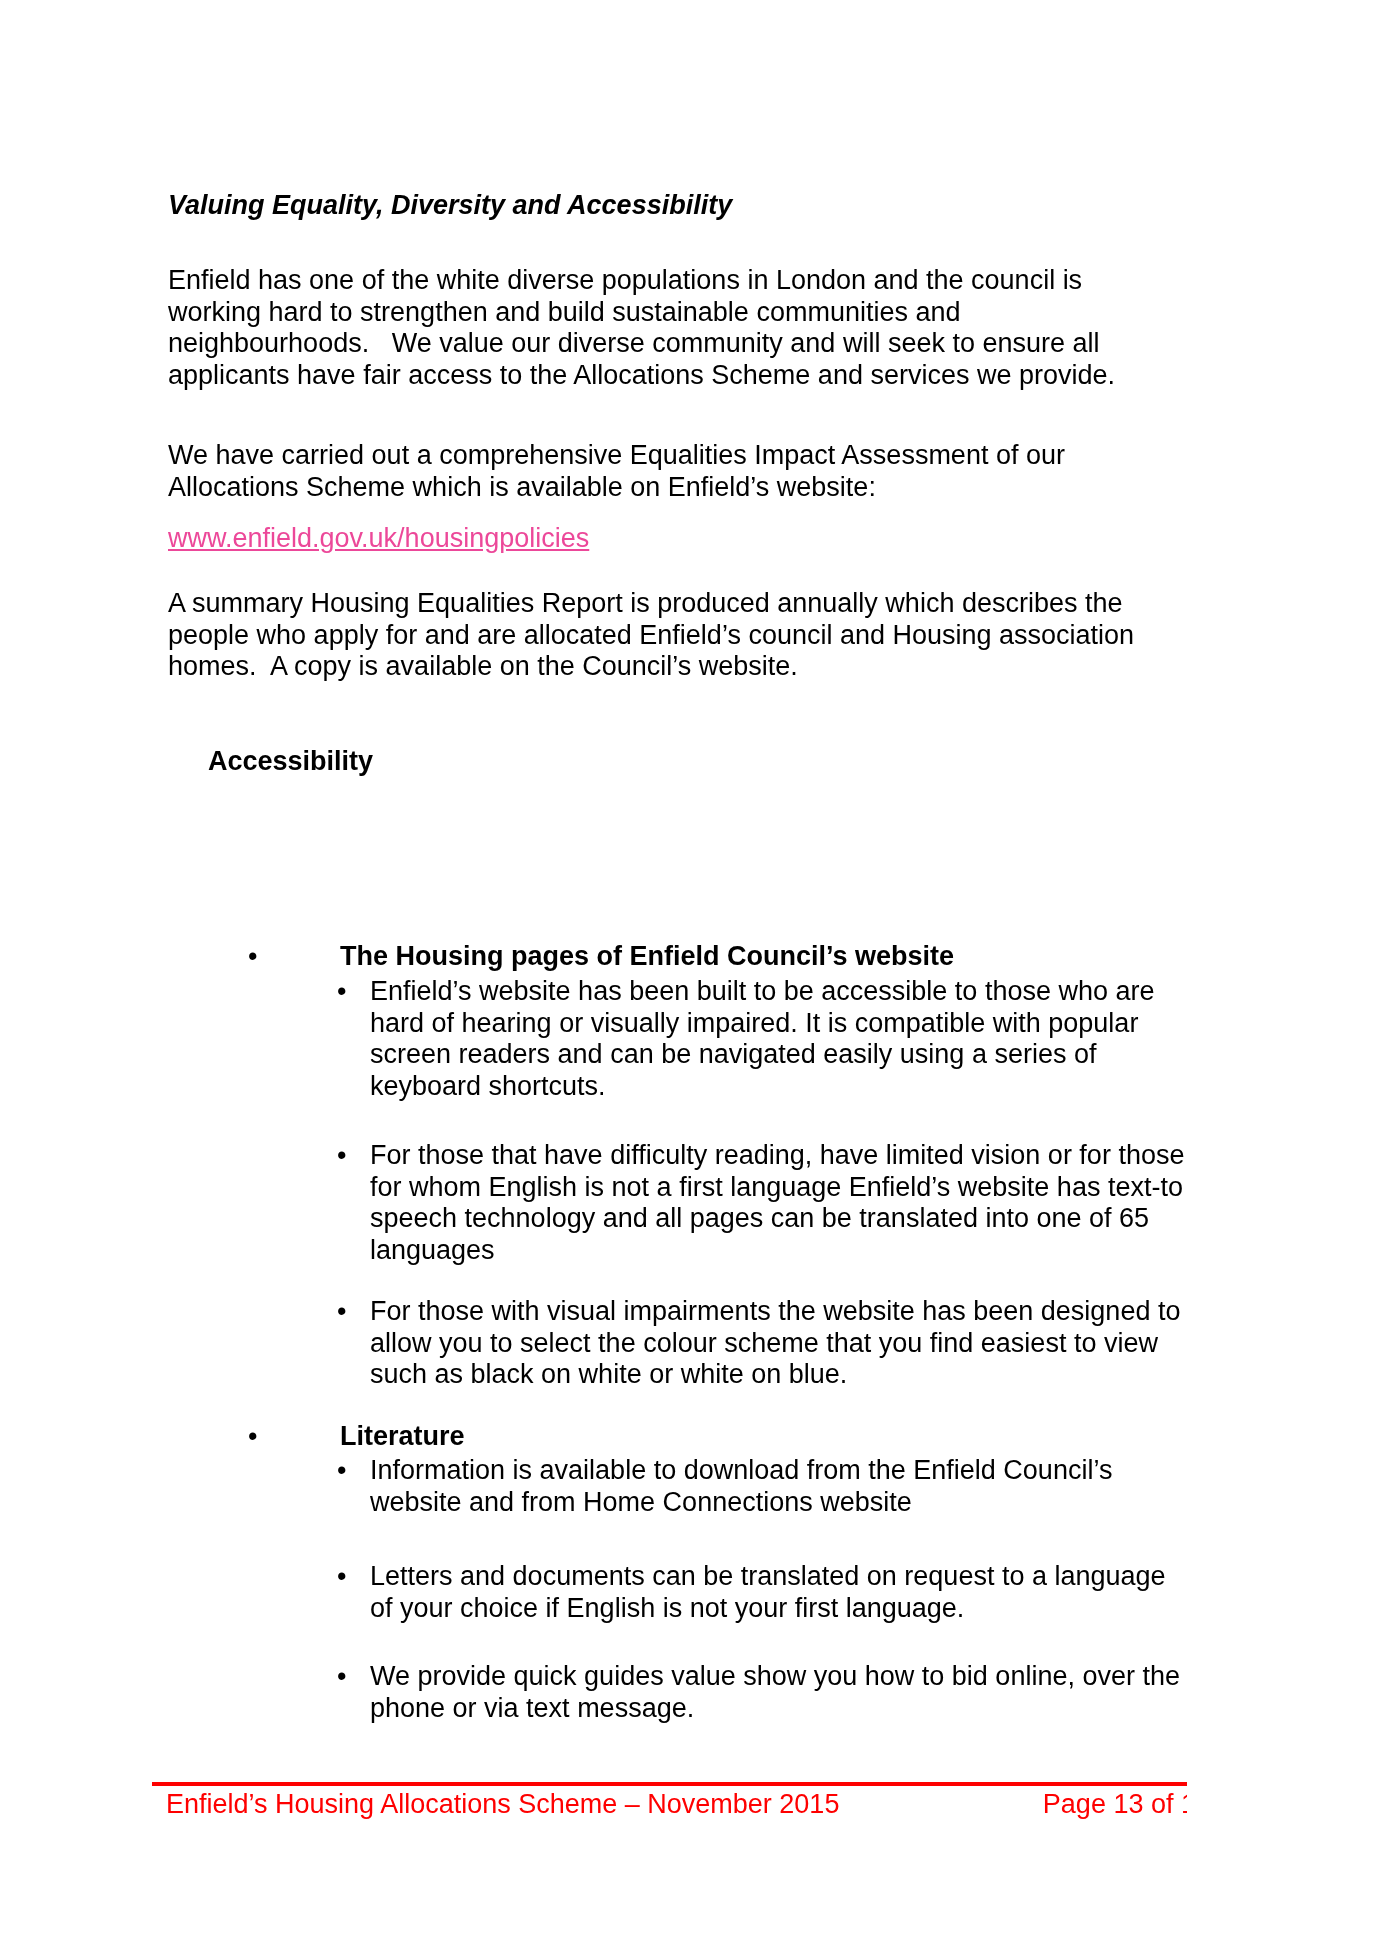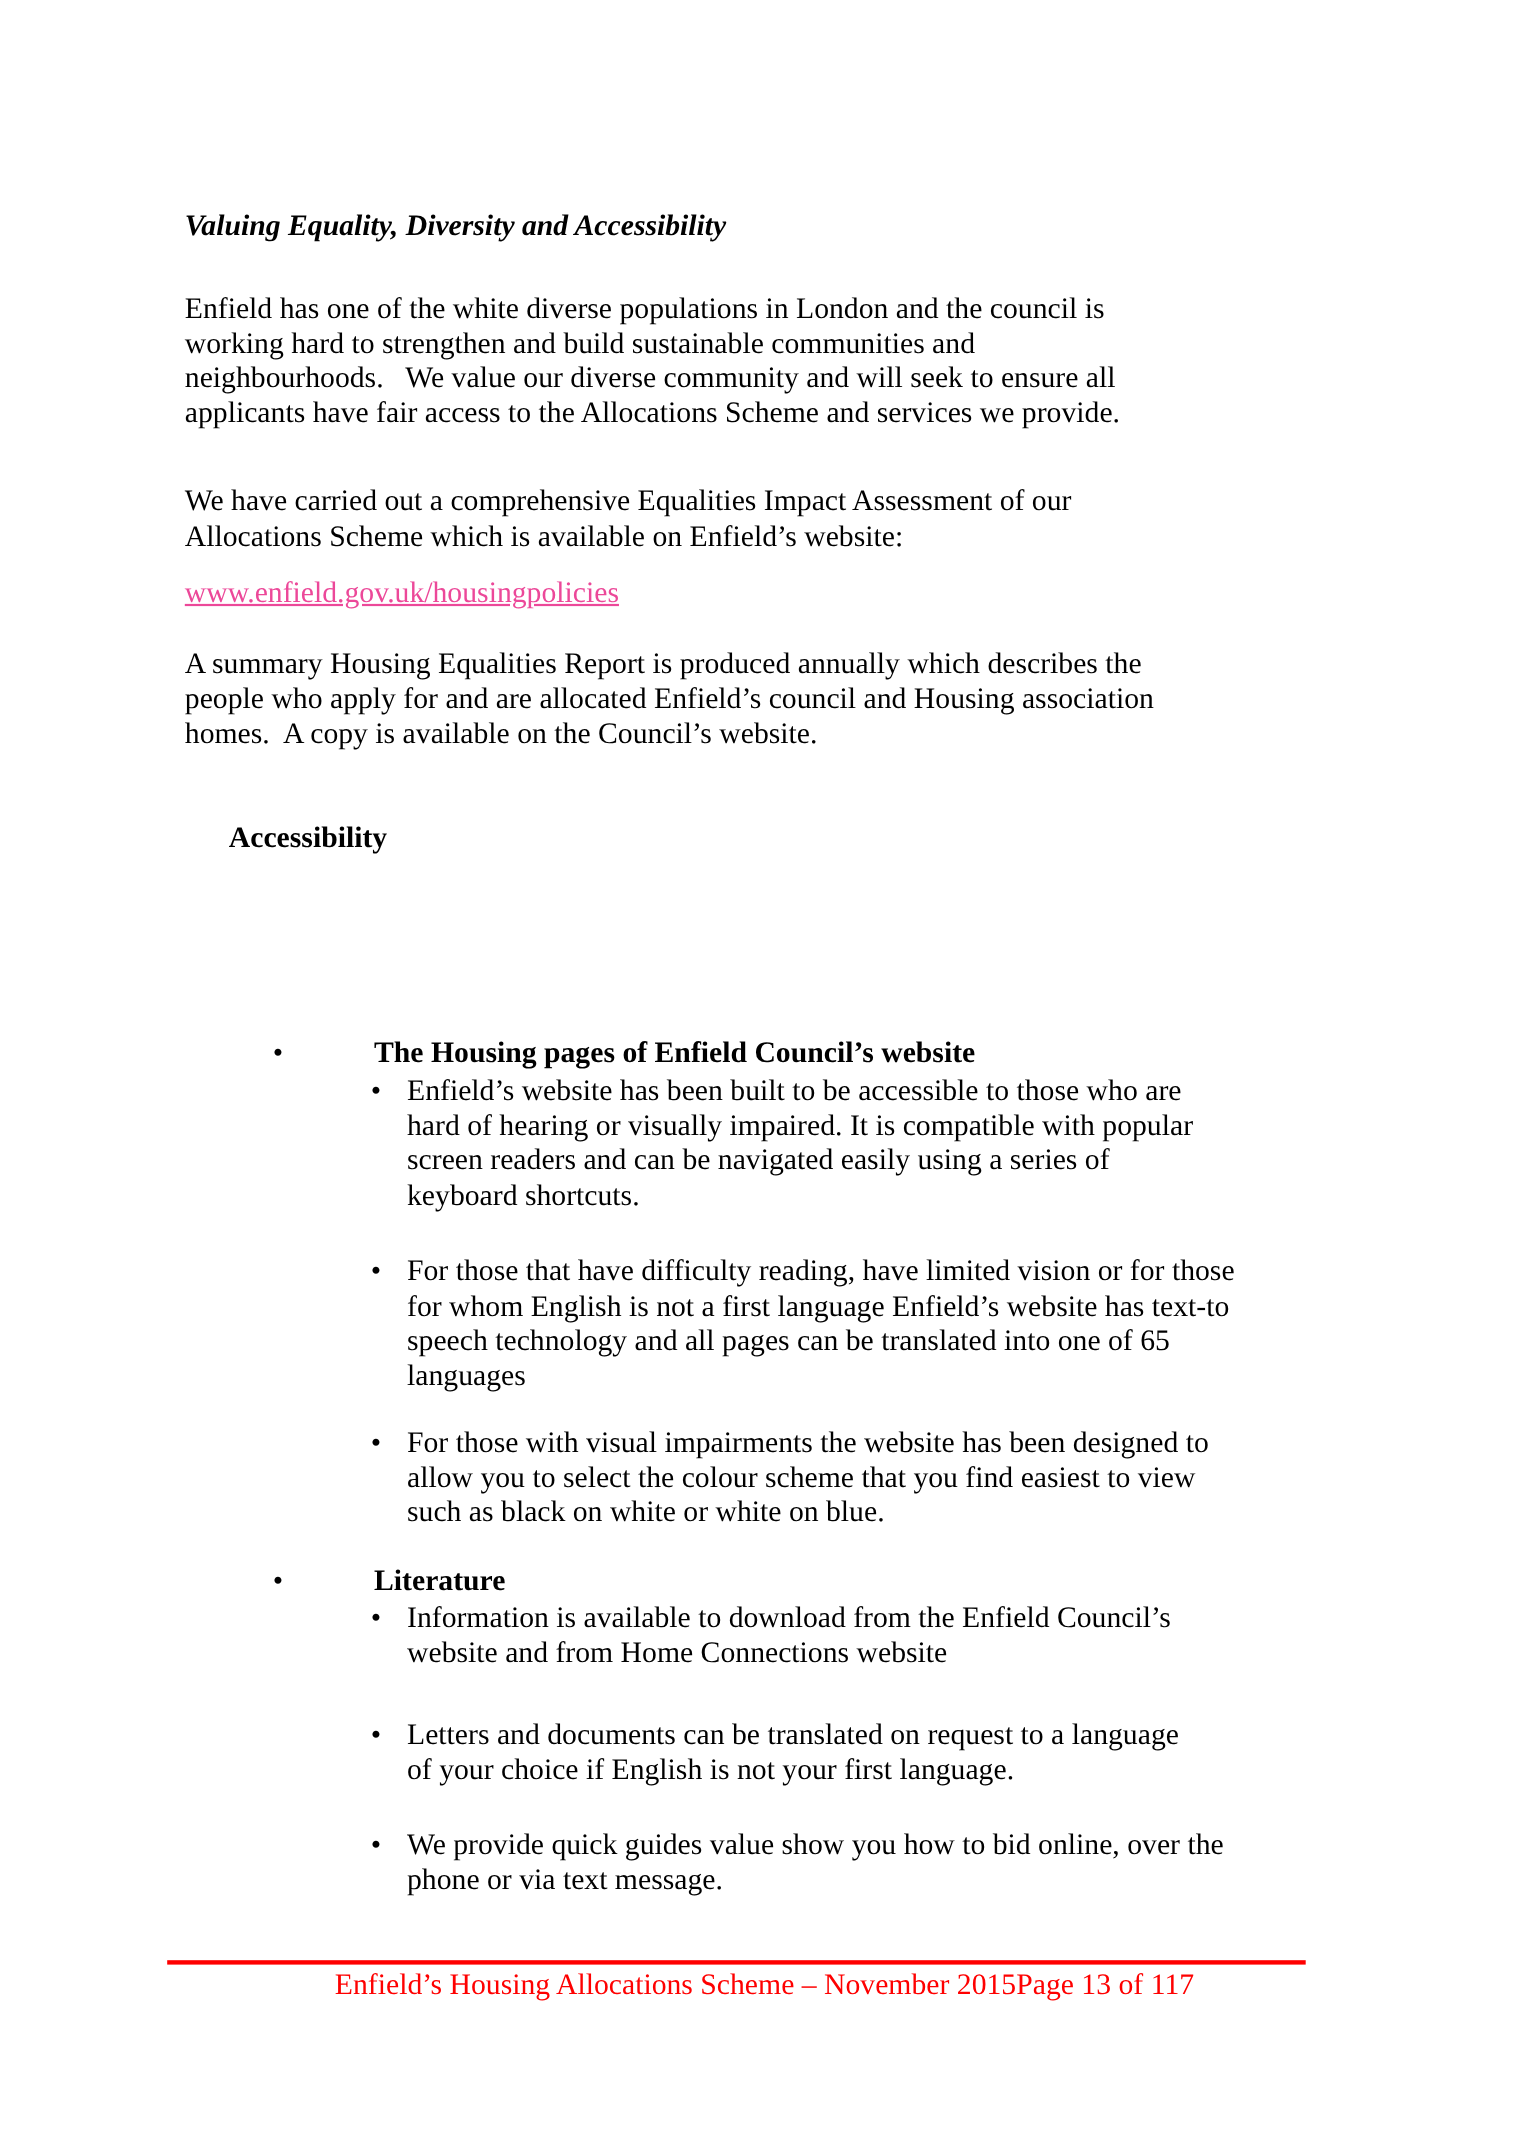--- a/index.html
+++ b/index.html
@@ -1,42 +1,42 @@
 <!DOCTYPE html>
 <html><head>
 <meta charset="utf-8">
 <style>
   html,body{margin:0;padding:0;background:#ffffff;}
   .page{
     position:relative;
     width:1187px;
     height:1949px;
     background:#ffffff;
-    font-family:Liberation Serif, serif;
+    font-family:Liberation Sans, sans-serif;
     font-size:27px;
     line-height:31.5px;
     color:#000000;
     overflow:hidden;
   }
   .abs{position:absolute;left:168px;white-space:pre;}
   .title{top:190px;font-weight:bold;font-style:italic;}
   .h2{font-weight:bold;margin-left:40px;}
   .link{color:#ec4899;text-decoration:underline;cursor:pointer;}
   .li{position:absolute;display:flex;align-items:flex-start;}
   .li1{left:248px;}
   .li2{left:337px;}
   .dot{white-space:pre;flex:0 0 auto;}
   .li1 .dot{width:44px;}
   .li2 .dot{width:33px;}
   .t{white-space:pre;}
   .bold{font-weight:bold;margin-left:48px;}
   .footer-rule{position:absolute;left:152px;top:1782px;width:1074px;height:4px;background:#fe0000;}
   .footer{
     position:absolute;left:166px;top:1789px;width:1058px;
-    display:flex;justify-content:center;
+    display:flex;justify-content:space-between;
     color:#fe0000;white-space:pre;
   }
 </style>
 </head>
 <body>
 
 <div class="page">
 
   <div class="abs title">Valuing Equality, Diversity and Accessibility</div>
 

